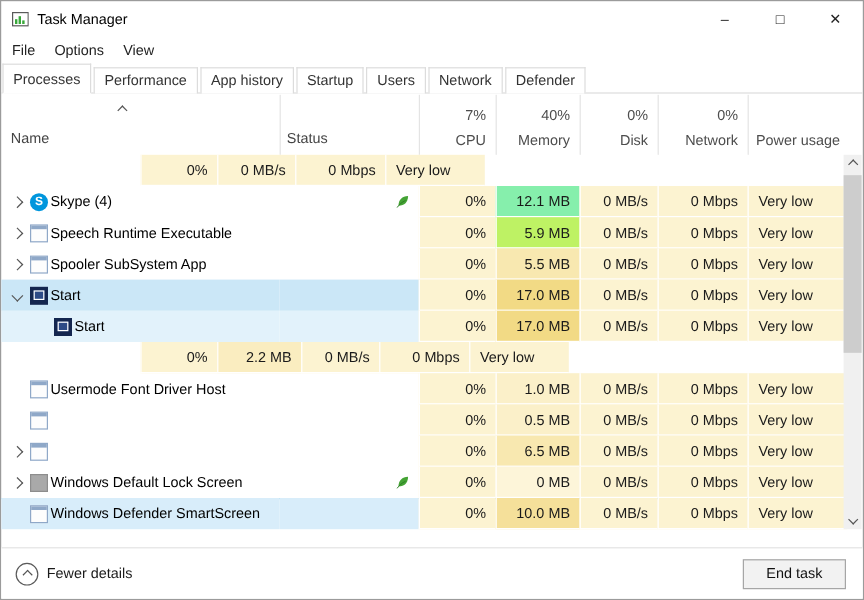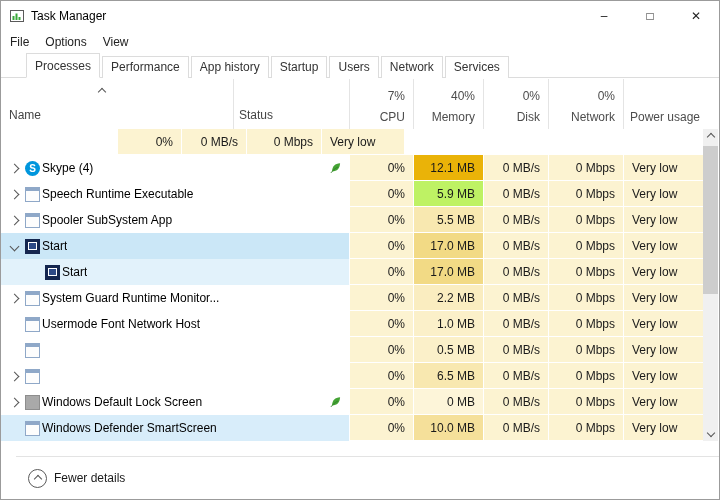--- a/index.html
+++ b/index.html
@@ -13,21 +13,21 @@
   .titlebar { height:30px; display:flex; align-items:center; }
   .tm-icon { margin-left:9px; display:inline-flex; }
   .title { margin-left:7px; }
   .win-controls { margin-left:auto; display:flex; height:30px; }
   .win-btn { width:46px; height:30px; display:flex; align-items:center; justify-content:center;
              font-size:12px; color:#222; cursor:default; }
   
   .menubar { height:22px; display:flex; align-items:center; padding-left:9px; }
   .menu-item { margin-right:16px; color:#222; }
   
-  .tabstrip { height:25px; display:flex; align-items:flex-end; padding-left:25px;
+  .tabstrip { height:25px; display:flex; align-items:flex-end; padding-left:1px;
               border-bottom:1px solid #dcdcdc; box-sizing:border-box; }
   .tab { border:1px solid #dcdcdc; border-bottom:none; background:#fff; padding:3px 8px 4px;
          margin-right:2px; position:relative; top:1px; color:#333; }
   .tab.active { padding-top:5px; background:#fff; z-index:2; border-bottom:1px solid #fff; }
   
   .colheader { position:absolute; top:78px; left:0; width:705px; height:50px; }
   .vsep { position:absolute; top:0; bottom:0; width:1px; background:#e4e4e4; }
   .sortcaret { position:absolute; left:98px; top:5px; }
   .h-name   { position:absolute; left:8px;  bottom:7px; color:#444; }
   .h-status { position:absolute; left:238px; bottom:7px; color:#444; }
@@ -67,21 +67,21 @@
   .pi-start { background:#14264f; }
   .pi-start .scr { width:7px; height:6px; border:1px solid #fff; background:#2d4a86; }
   .pi-lock { background:#a9a9a9; border:1px solid #8d8d8d; }
   .leaf { display:inline-flex; margin-right:2px; }
   
   .scrollbar { position:absolute; right:1px; top:128px; bottom:58px; width:15px; background:#f0f0f0; }
   .sb-arrow { position:absolute; left:0; width:15px; height:16px; display:flex; align-items:center; justify-content:center; }
   .sb-arrow.top { top:0; } .sb-arrow.bottom { bottom:0; }
   .sb-thumb { position:absolute; left:0; top:17px; width:15px; height:148px; background:#cdcdcd; }
   
-  .footer { position:absolute; left:15px; right:0; bottom:0; height:42px; border-top:1px solid #e3e3e3;
+  .footer { position:absolute; left:0; right:0; bottom:0; height:42px; border-top:1px solid #e3e3e3;
             display:flex; align-items:center; background:#fff; }
   .details-toggle { display:flex; align-items:center; margin-left:12px; gap:7px; color:#1a1a1a; }
   .circle-chev { width:17px; height:17px; border:1px solid #5a5a5a; border-radius:50%;
                  display:inline-flex; align-items:center; justify-content:center; }
   .circle-chev .chev { margin-top:2px; }
   .end-task { margin-left:auto; margin-right:14px; width:86px; height:25px;
               border:1px solid #a6a6a6; background:#f2f2f2; font-family:inherit; font-size:12px; color:#111; }
 </style>
 </head>
 <body>
@@ -111,21 +111,21 @@
       <span class="menu-item">View</span>
     </div>
 
   <div class="tabstrip" id="tabstrip">
       <span class="tab active">Processes</span>
       <span class="tab">Performance</span>
       <span class="tab">App history</span>
       <span class="tab">Startup</span>
       <span class="tab">Users</span>
       <span class="tab">Network</span>
-      <span class="tab">Services</span>
+      <span class="tab">Defender</span>
     </div>
 
   <div class="colheader">
     <span class="vsep" style="left:232px"></span>
     <span class="vsep" style="left:348px"></span>
     <span class="vsep" style="left:412px"></span>
     <span class="vsep" style="left:482px"></span>
     <span class="vsep" style="left:547px"></span>
     <span class="vsep" style="left:622px"></span>
     <span class="sortcaret"><span class="chev up sm"></span></span>
@@ -170,21 +170,21 @@
         </div>
         <div class="cell status">
           <span class="leaf">
             <svg width="11" height="12" viewBox="0 0 12 12">
               <path d="M11 0.8C5.4 1.1 2.5 3.9 2.2 9.7 8 9.5 10.7 6.5 11 0.8Z" fill="#44a334"></path>
               <path d="M1 11.4C2.8 8.8 5.4 6.4 8.6 5" stroke="#2e7d24" stroke-width="0.9" fill="none"></path>
             </svg>
           </span>
         </div>
         <div class="cell val w-cpu r" style="background: rgb(252, 243, 209);">0%</div>
-        <div class="cell val w-mem r" style="background: #eab308;">12.1 MB</div>
+        <div class="cell val w-mem r" style="background: #86efac;">12.1 MB</div>
         <div class="cell val w-disk r" style="background: rgb(252, 243, 209);">0 MB/s</div>
         <div class="cell val w-net r" style="background: rgb(252, 243, 209);">0 Mbps</div>
         <div class="cell val w-pow l" style="background: rgb(252, 243, 209);">Very low</div>
       </div>
       <div class="prow">
         <div class="cell name">
           <span class="expander">
             <span class="chev right"></span>
           </span>
           <span class="pi pi-app">
@@ -242,43 +242,34 @@
           <span class="pname">Start</span>
         </div>
         <div class="cell status"></div>
         <div class="cell val w-cpu r" style="background: rgb(252, 243, 209);">0%</div>
         <div class="cell val w-mem r" style="background: rgb(242, 218, 133);">17.0 MB</div>
         <div class="cell val w-disk r" style="background: rgb(252, 243, 209);">0 MB/s</div>
         <div class="cell val w-net r" style="background: rgb(252, 243, 209);">0 Mbps</div>
         <div class="cell val w-pow l" style="background: rgb(252, 243, 209);">Very low</div>
       </div>
       <div class="prow">
-        <div class="cell name">
-          <span class="expander">
-            <span class="chev right"></span>
-          </span>
-          <span class="pi pi-app">
-            <span class="bar"></span>
-          </span>
-          <span class="pname">System Guard Runtime Monitor...</span>
-        </div>
         <div class="cell status"></div>
         <div class="cell val w-cpu r" style="background: rgb(252, 243, 209);">0%</div>
         <div class="cell val w-mem r" style="background: rgb(250, 237, 192);">2.2 MB</div>
         <div class="cell val w-disk r" style="background: rgb(252, 243, 209);">0 MB/s</div>
         <div class="cell val w-net r" style="background: rgb(252, 243, 209);">0 Mbps</div>
         <div class="cell val w-pow l" style="background: rgb(252, 243, 209);">Very low</div>
       </div>
       <div class="prow">
         <div class="cell name">
           <span class="expander"></span>
           <span class="pi pi-app">
             <span class="bar"></span>
           </span>
-          <span class="pname">Usermode Font Network Host</span>
+          <span class="pname">Usermode Font Driver Host</span>
         </div>
         <div class="cell status"></div>
         <div class="cell val w-cpu r" style="background: rgb(252, 243, 209);">0%</div>
         <div class="cell val w-mem r" style="background: rgb(251, 240, 201);">1.0 MB</div>
         <div class="cell val w-disk r" style="background: rgb(252, 243, 209);">0 MB/s</div>
         <div class="cell val w-net r" style="background: rgb(252, 243, 209);">0 Mbps</div>
         <div class="cell val w-pow l" style="background: rgb(252, 243, 209);">Very low</div>
       </div>
       <div class="prow">
         <div class="cell name">
@@ -359,15 +350,16 @@
       </div>
   </div>
 
   <div class="footer">
     <div class="details-toggle">
       <span class="circle-chev">
           <span class="chev up sm"></span>
         </span>
       <span>Fewer details</span>
     </div>
+    <button class="end-task">End task</button>
   </div>
 
 </div>
 
 </body></html>

